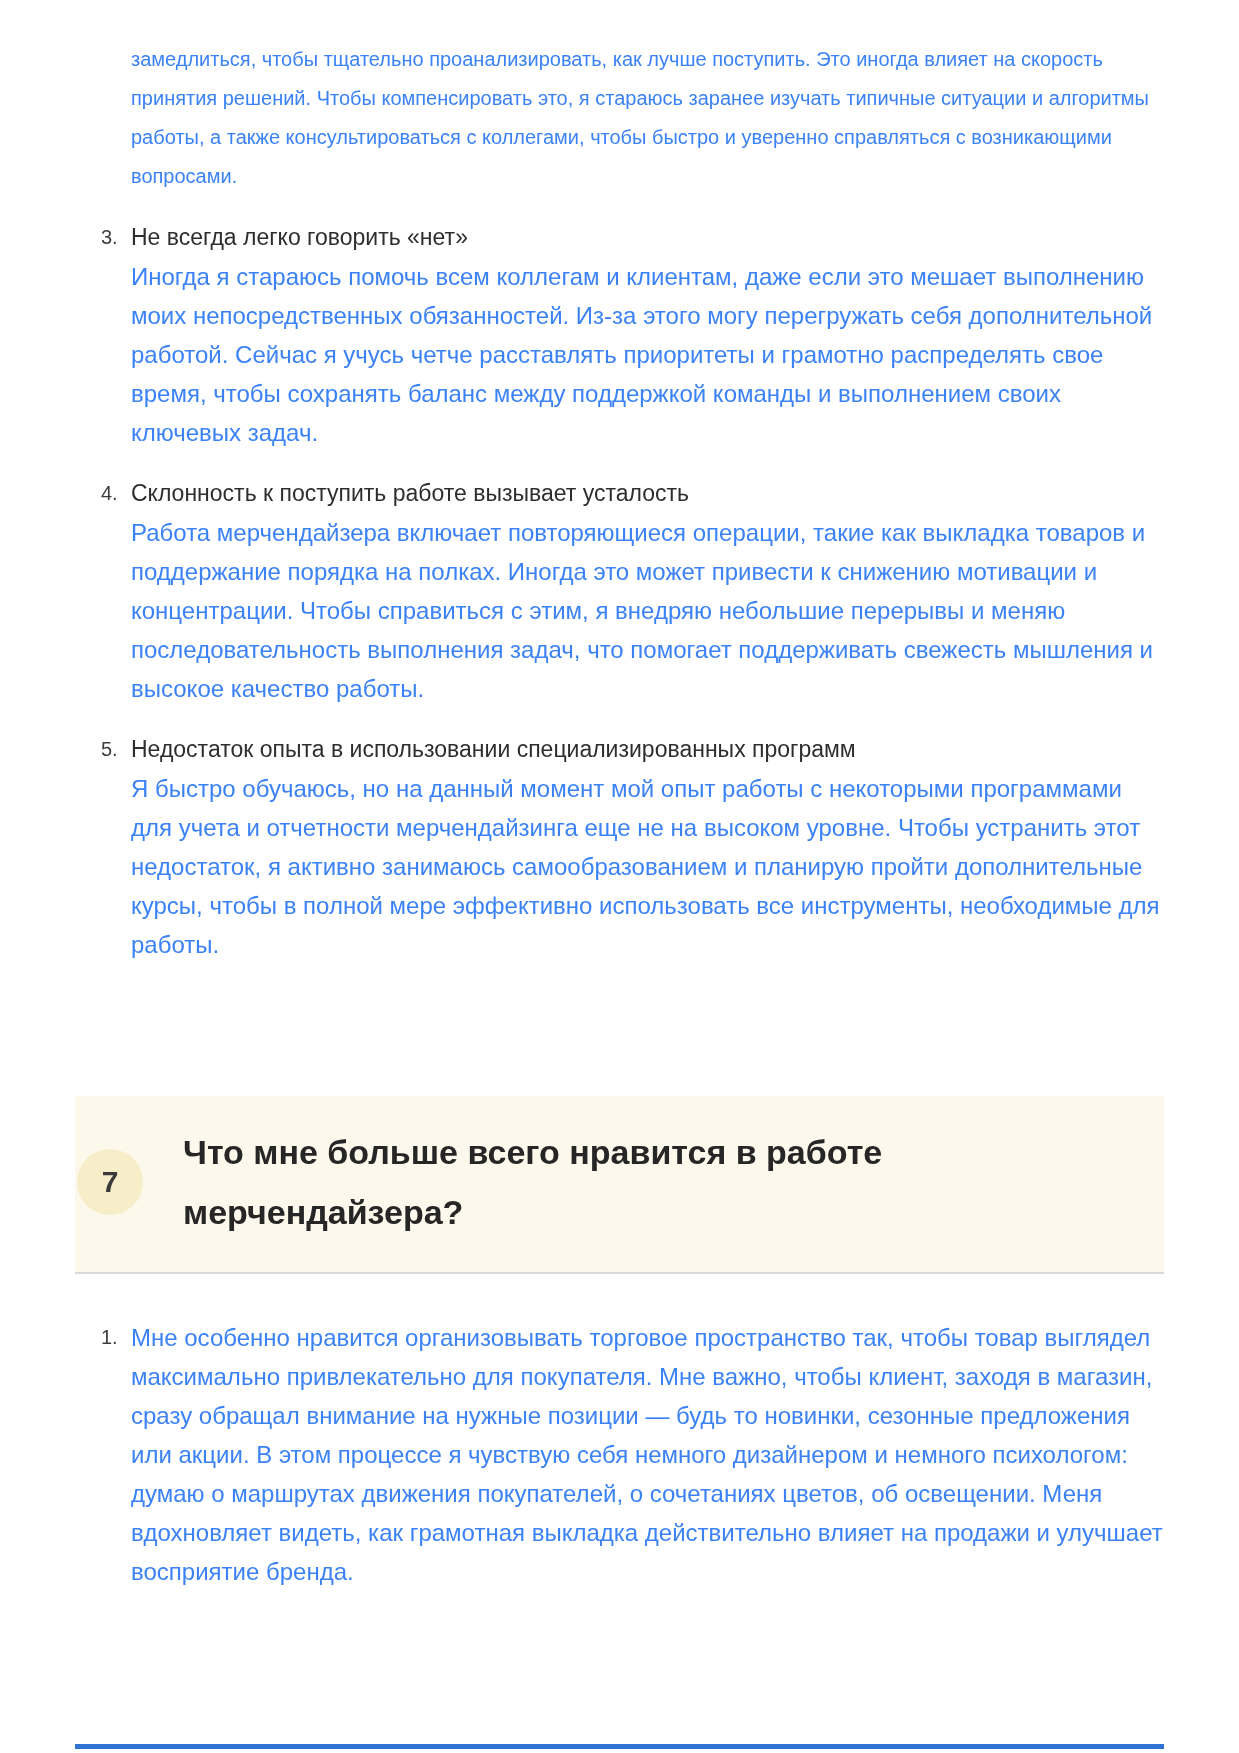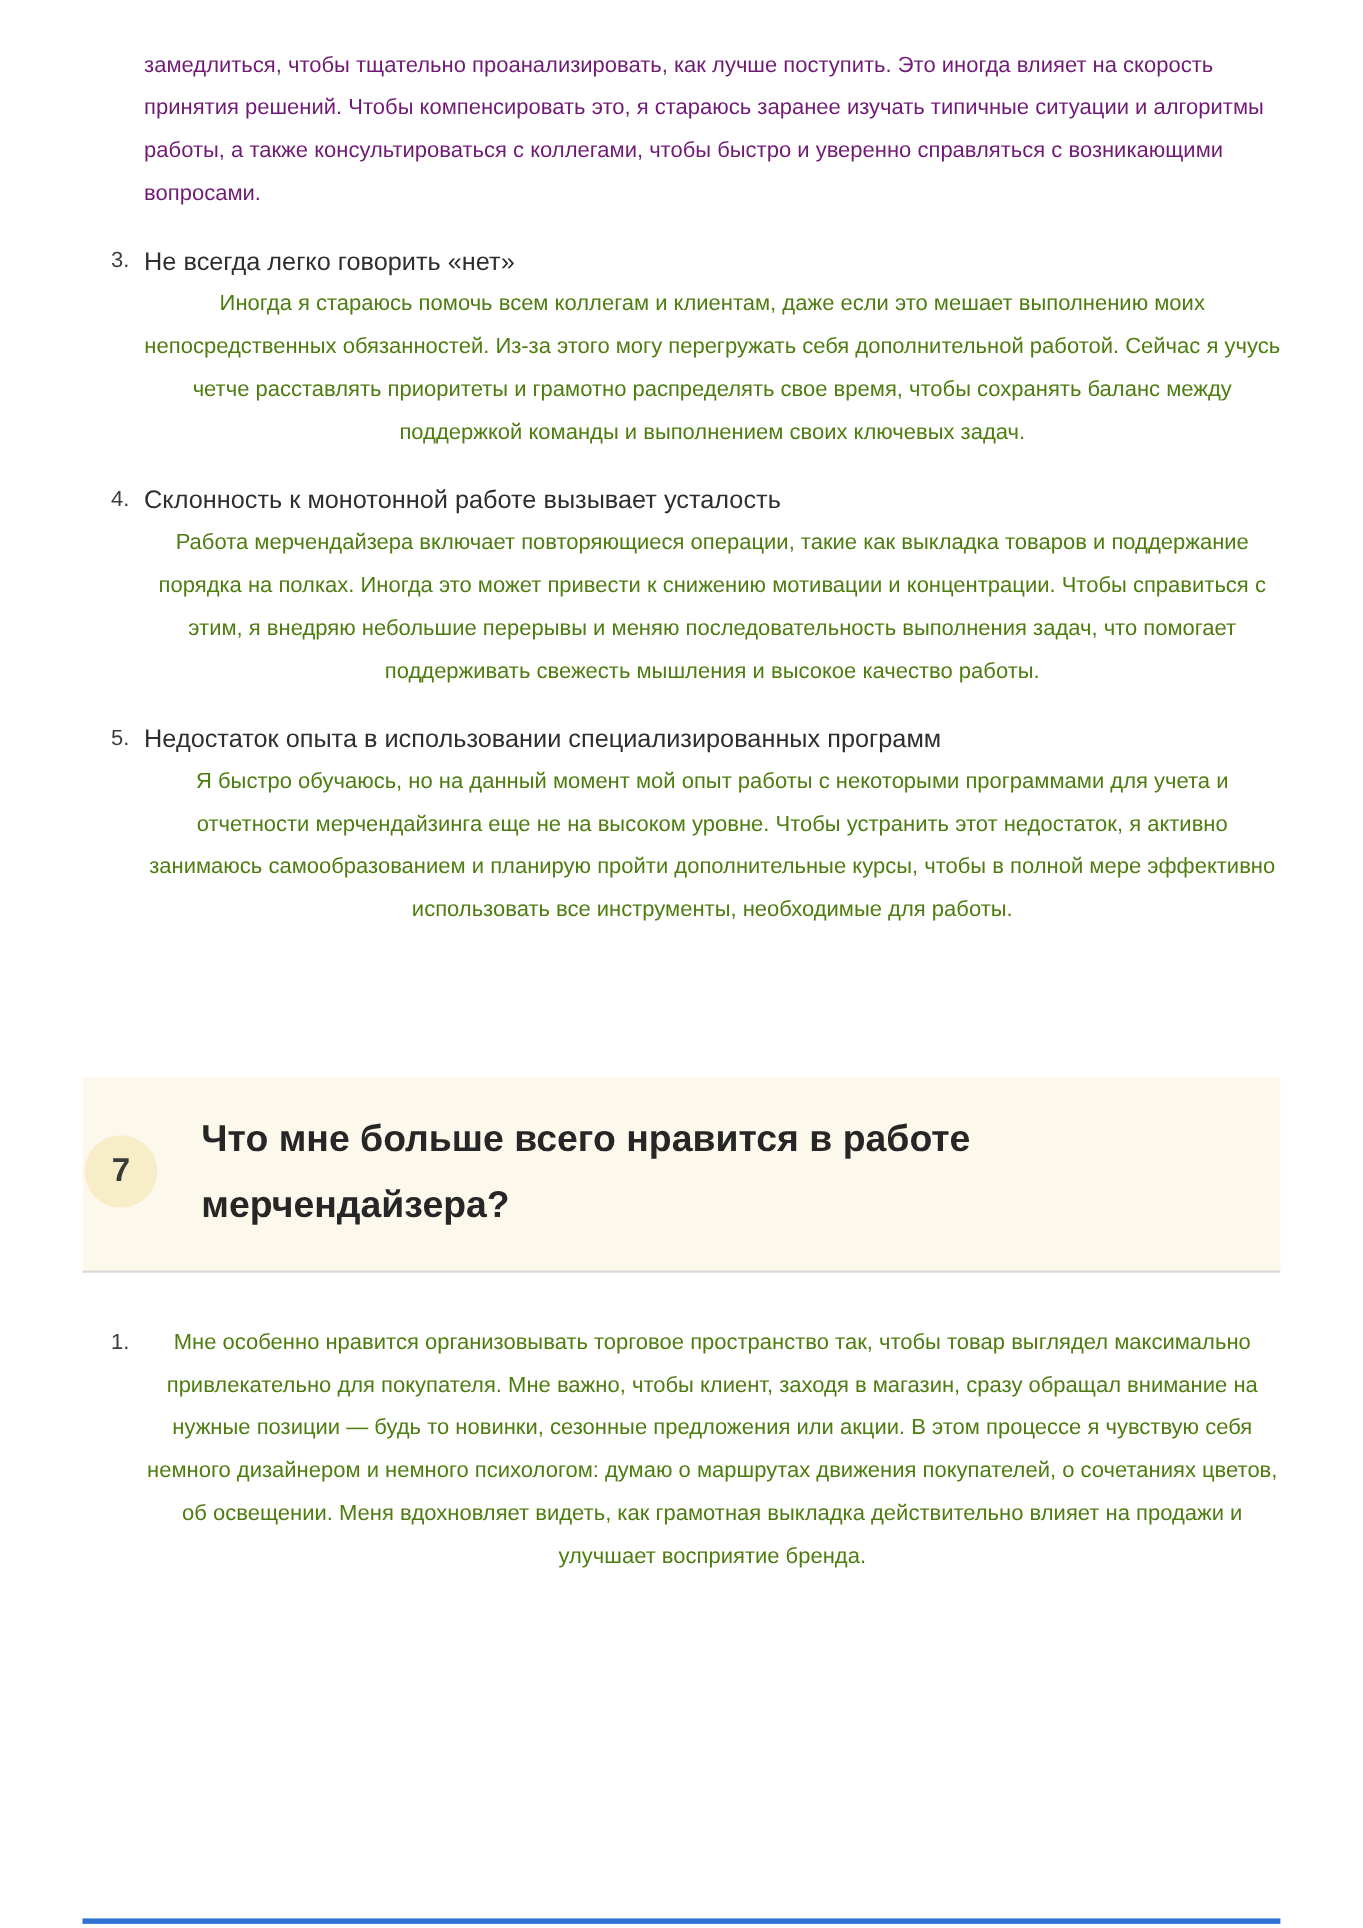--- a/index.html
+++ b/index.html
@@ -12,21 +12,21 @@
     position: relative;
     width: 1239px;
     min-height: 1753px;
     margin: 0 auto;
     background: #ffffff;
     padding: 40px 75px 60px 75px;
   }
   .body-text {
     font-size: 20px;
     line-height: 39px;
-    color: #701a75;
+    color: #3b82f6;
   }
   .continuation {
     padding-left: 56px;
     margin-bottom: 22px;
   }
   .list { }
   .list-item {
     position: relative;
     padding-left: 56px;
     margin-bottom: 22px;
@@ -39,24 +39,23 @@
     line-height: 39px;
     color: #3d3d3d;
   }
   .item-title {
     font-size: 23px;
     line-height: 39px;
     font-weight: 400;
     color: #2e2e2e;
   }
   .item-body {
-    font-size: 20px;
+    font-size: 24px;
     line-height: 39px;
-    color: #4d7c0f;
-    text-align: center;
+    color: #3b82f6;
   }
   .section-header {
     display: flex;
     align-items: center;
     gap: 40px;
     margin-top: 132px;
     margin-bottom: 44px;
     background: #fcf8ec;
     border-bottom: 2px solid #d9d9d9;
     padding: 26px 10px 30px 2px;
@@ -100,21 +99,21 @@
   <div class="list">
 
     <div class="list-item">
       <span class="num">3.</span>
       <p class="item-title">Не всегда легко говорить «нет»</p>
       <p class="item-body">Иногда я стараюсь помочь всем коллегам и клиентам, даже если это мешает выполнению моих непосредственных обязанностей. Из-за этого могу перегружать себя дополнительной работой. Сейчас я учусь четче расставлять приоритеты и грамотно распределять свое время, чтобы сохранять баланс между поддержкой команды и выполнением своих ключевых задач.</p>
     </div>
 
     <div class="list-item">
       <span class="num">4.</span>
-      <p class="item-title">Склонность к монотонной работе вызывает усталость</p>
+      <p class="item-title">Склонность к поступить работе вызывает усталость</p>
       <p class="item-body">Работа мерчендайзера включает повторяющиеся операции, такие как выкладка товаров и поддержание порядка на полках. Иногда это может привести к снижению мотивации и концентрации. Чтобы справиться с этим, я внедряю небольшие перерывы и меняю последовательность выполнения задач, что помогает поддерживать свежесть мышления и высокое качество работы.</p>
     </div>
 
     <div class="list-item">
       <span class="num">5.</span>
       <p class="item-title">Недостаток опыта в использовании специализированных программ</p>
       <p class="item-body">Я быстро обучаюсь, но на данный момент мой опыт работы с некоторыми программами для учета и отчетности мерчендайзинга еще не на высоком уровне. Чтобы устранить этот недостаток, я активно занимаюсь самообразованием и планирую пройти дополнительные курсы, чтобы в полной мере эффективно использовать все инструменты, необходимые для работы.</p>
     </div>
 
   </div>

